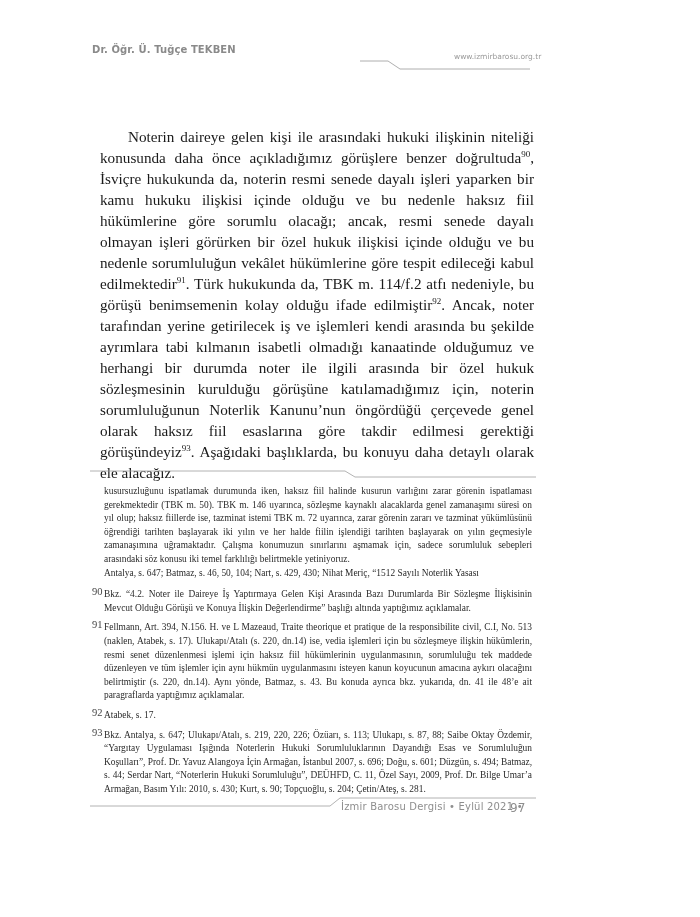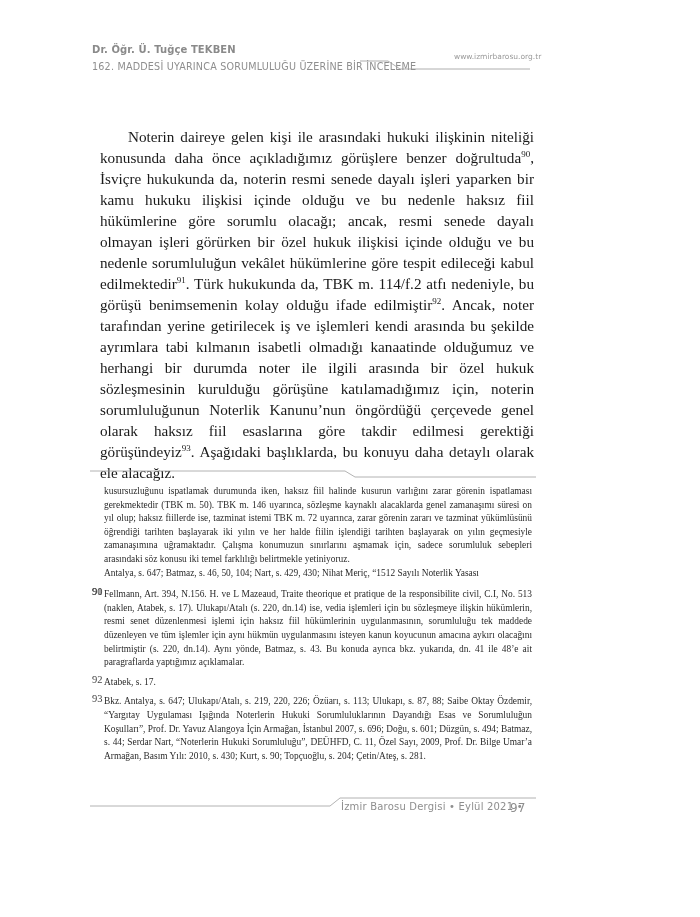--- a/index.html
+++ b/index.html
@@ -32,21 +32,20 @@
     .ftr-text { position: absolute; left: 341px; top: 801px; font-family: "DejaVu Sans", sans-serif; font-size: 10px; color: #8e8e8e; letter-spacing: 0.2px; text-align: right; }
     .ftr-page { position: absolute; left: 510px; top: 801px; font-family: "DejaVu Sans", sans-serif; font-size: 12px; color: #8e8e8e; }
   </style>
 </head>
 <body>
 
 <div class="page">
 
   <div class="hdr-author">Dr. Öğr. Ü. Tuğçe TEKBEN</div>
   <div class="hdr-title">
-    <div>162. MADDESİ UYARINCA SORUMLULUĞU ÜZERİNE BİR İNCELEME</div>
   </div>
   <div class="hdr-url">www.izmirbarosu.org.tr</div>
   <svg class="hdr-rule" viewBox="0 0 170 12">
     <polyline points="0,1 28,1 40,9 170,9" fill="none" stroke="#9a9a9a" stroke-width="0.8"></polyline>
   </svg>
 
   <div class="body-text">
     <p>
       <span>Noterin daireye gelen kişi ile arasındaki hukuki ilişkinin niteliği konusunda daha önce açıkladığımız görüşlere benzer doğrultuda</span><sup>90</sup><span>,  İsviçre hukukunda da, noterin resmi senede dayalı işleri yaparken bir kamu hukuku ilişkisi içinde olduğu ve bu nedenle haksız fiil hükümlerine göre sorumlu olacağı; ancak, resmi senede dayalı olmayan işleri görürken bir özel hukuk ilişkisi içinde olduğu ve bu nedenle sorumluluğun vekâlet hükümlerine göre tespit edileceği kabul edilmektedir</span><sup>91</sup><span>. Türk hukukunda da, TBK m. 114/f.2 atfı nedeniyle, bu görüşü benimsemenin kolay olduğu ifade edilmiştir</span><sup>92</sup><span>. Ancak, noter tarafından yerine getirilecek iş ve işlemleri kendi arasında bu şekilde ayrımlara tabi kılmanın isabetli olmadığı kanaatinde olduğumuz ve herhangi bir durumda noter ile ilgili arasında bir özel hukuk sözleşmesinin kurulduğu görüşüne katılamadığımız için, noterin sorumluluğunun Noterlik Kanunu’nun öngördüğü çerçevede genel olarak haksız fiil esaslarına göre takdir edilmesi gerektiği görüşündeyiz</span><sup>93</sup><span>. Aşağıdaki başlıklarda, bu konuyu daha detaylı olarak ele alacağız.</span>
     </p>
@@ -56,20 +55,21 @@
     <polyline points="0,3 255,3 265,9 446,9" fill="none" stroke="#a0a0a0" stroke-width="0.8"></polyline>
   </svg>
 
   <div class="footnotes">
     <div class="fn-cont">
       <span>kusursuzluğunu ispatlamak durumunda iken, haksız fiil halinde kusurun varlığını zarar görenin ispatlaması gerekmektedir (TBK m. 50). TBK m. 146 uyarınca, sözleşme kaynaklı alacaklarda genel zamanaşımı süresi on yıl olup; haksız fiillerde ise, tazminat istemi TBK m. 72 uyarınca, zarar görenin zararı ve tazminat yükümlüsünü öğrendiği tarihten başlayarak iki yılın ve her halde fiilin işlendiği tarihten başlayarak on yılın geçmesiyle zamanaşımına uğramaktadır. Çalışma konumuzun sınırlarını aşmamak için, sadece sorumluluk sebepleri arasındaki söz konusu iki temel farklılığı belirtmekle yetiniyoruz.</span>
       <span class="fn-indent">Antalya, s. 647; Batmaz, s. 46, 50, 104; Nart, s. 429, 430; Nihat Meriç, “1512 Sayılı Noterlik Yasası</span>
     </div>
     <div class="fn">
       <span class="fn-num">90</span>
+      <span>Bkz. “4.2. Noter ile Daireye İş Yaptırmaya Gelen Kişi Arasında Bazı Durumlarda Bir Sözleşme İlişkisinin Mevcut Olduğu Görüşü ve Konuya İlişkin Değerlendirme” başlığı altında yaptığımız açıklamalar.</span>
     </div>
     <div class="fn">
       <span class="fn-num">91</span>
       <span>Fellmann, Art. 394, N.156. H. ve L Mazeaud, Traite theorique et pratique de la responsibilite civil, C.I, No. 513 (naklen, Atabek, s. 17). Ulukapı/Atalı (s. 220, dn.14) ise, vedia işlemleri için bu sözleşmeye ilişkin hükümlerin, resmi senet düzenlenmesi işlemi için haksız fiil hükümlerinin uygulanmasının, sorumluluğu tek maddede düzenleyen ve tüm işlemler için aynı hükmün uygulanmasını isteyen kanun koyucunun amacına aykırı olacağını belirtmiştir (s. 220, dn.14). Aynı yönde, Batmaz, s. 43. Bu konuda ayrıca bkz. yukarıda, dn. 41 ile 48’e ait paragraflarda yaptığımız açıklamalar.</span>
     </div>
     <div class="fn">
       <span class="fn-num">92</span>
       <span>Atabek, s. 17.</span>
     </div>
     <div class="fn">

